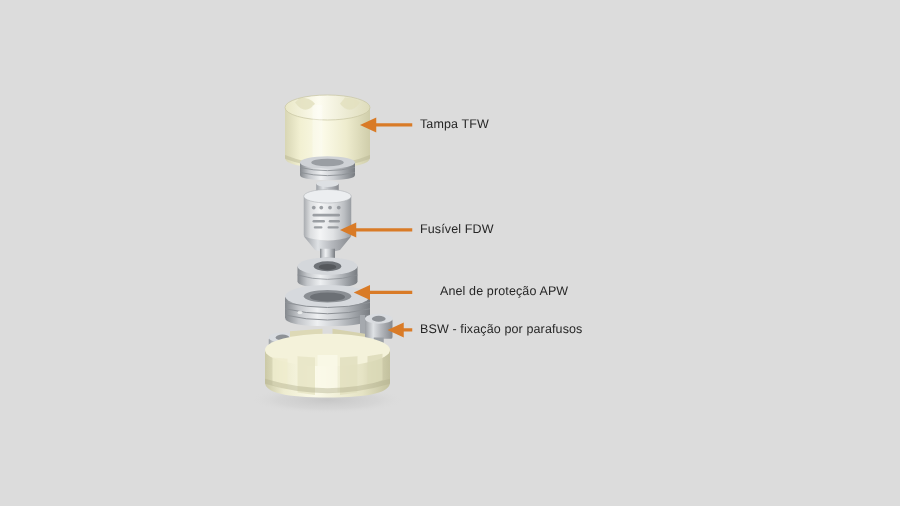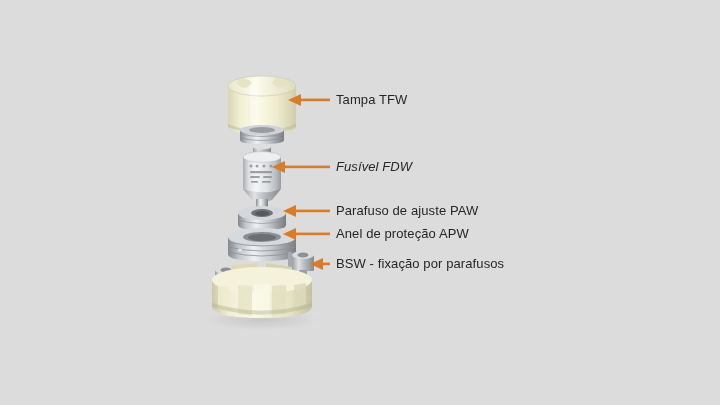--- a/index.html
+++ b/index.html
@@ -9,21 +9,21 @@
     background:#dcdcdc;
     font-family:"Liberation Sans","DejaVu Sans",sans-serif;
     position:relative;
   }
   #stage{position:absolute;inset:0;}
 
   
   .ann{position:absolute;display:flex;align-items:center;height:16px;}
   .arrow{position:relative;height:16px;display:block;flex:0 0 auto;}
   .ann-label{
-    font-size:13px;color:#262626;white-space:nowrap;
+    font-size:10px;color:#262626;white-space:nowrap;
     letter-spacing:.1px;margin-left:6px;line-height:16px;
   }
 
   
   #model{position:absolute;left:0;top:0;width:720px;height:405px;}
 </style>
 </head>
 <body style="background: rgb(220, 220, 220);">
 
 <div id="stage">
@@ -190,37 +190,30 @@
   </svg>
 
   <div class="ann" style="left:288px;top:92px;">
     <svg class="arrow" width="42" height="16" viewBox="0 0 42 16">
       <path d="M0,8 L13,2 L13,14 Z" fill="#d97b27"></path>
       <rect x="12" y="6.6" width="30" height="2.6" fill="#d97b27"></rect>
     </svg>
     <span class="ann-label">Tampa TFW</span>
   </div>
 
-  <div class="ann" style="left:272px;top:159px;font-style:italic;">
+  <div class="ann" style="left:272px;top:176px;">
     <svg class="arrow" width="58" height="16" viewBox="0 0 58 16">
       <path d="M0,8 L13,2 L13,14 Z" fill="#d97b27"></path>
       <rect x="12" y="6.6" width="46" height="2.6" fill="#d97b27"></rect>
     </svg>
     <span class="ann-label">Fusível FDW</span>
   </div>
 
-  <div class="ann" style="left:283px;top:203px;">
-    <svg class="arrow" width="47" height="16" viewBox="0 0 47 16">
-      <path d="M0,8 L13,2 L13,14 Z" fill="#d97b27"></path>
-      <rect x="12" y="6.6" width="35" height="2.6" fill="#d97b27"></rect>
-    </svg>
-    <span class="ann-label">Parafuso de ajuste PAW</span>
-  </div>
-
-  <div class="ann" style="left:283px;top:226px;">
+
+  <div class="ann" style="left:283px;top:226px;gap:16px;">
     <svg class="arrow" width="47" height="16" viewBox="0 0 47 16">
       <path d="M0,8 L13,2 L13,14 Z" fill="#d97b27"></path>
       <rect x="12" y="6.6" width="35" height="2.6" fill="#d97b27"></rect>
     </svg>
     <span class="ann-label">Anel de proteção APW</span>
   </div>
 
   <div class="ann" style="left:310px;top:256px;align-items:flex-end;">
     <svg class="arrow" width="20" height="16" viewBox="0 0 20 16">
       <path d="M0,8 L13,2 L13,14 Z" fill="#d97b27"></path>

